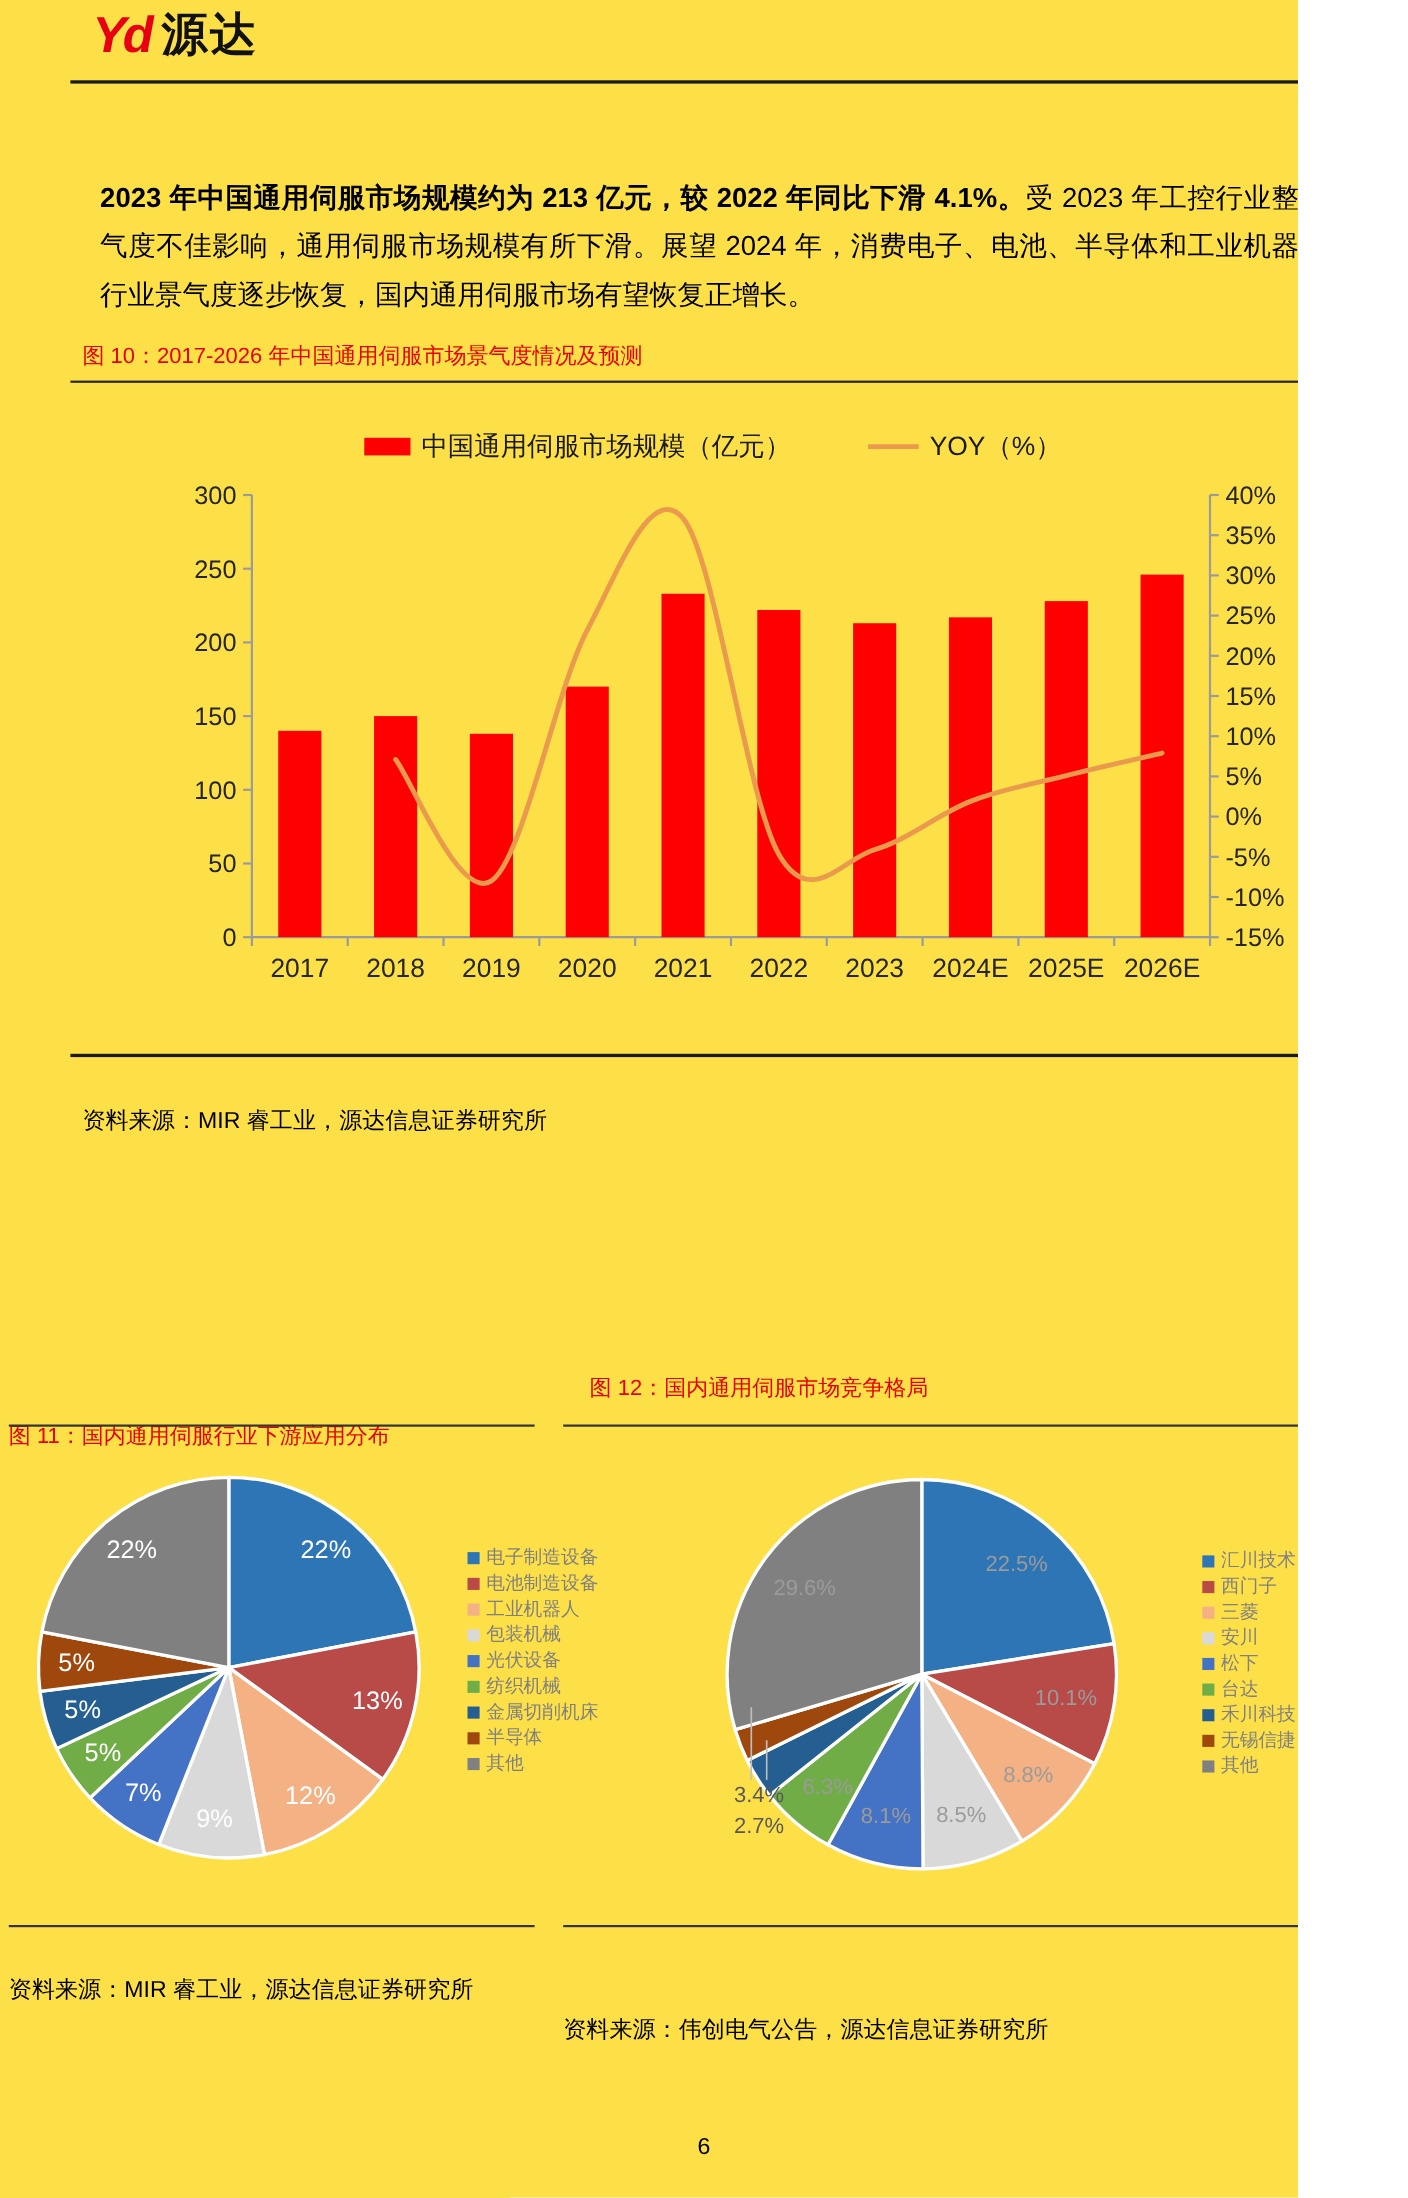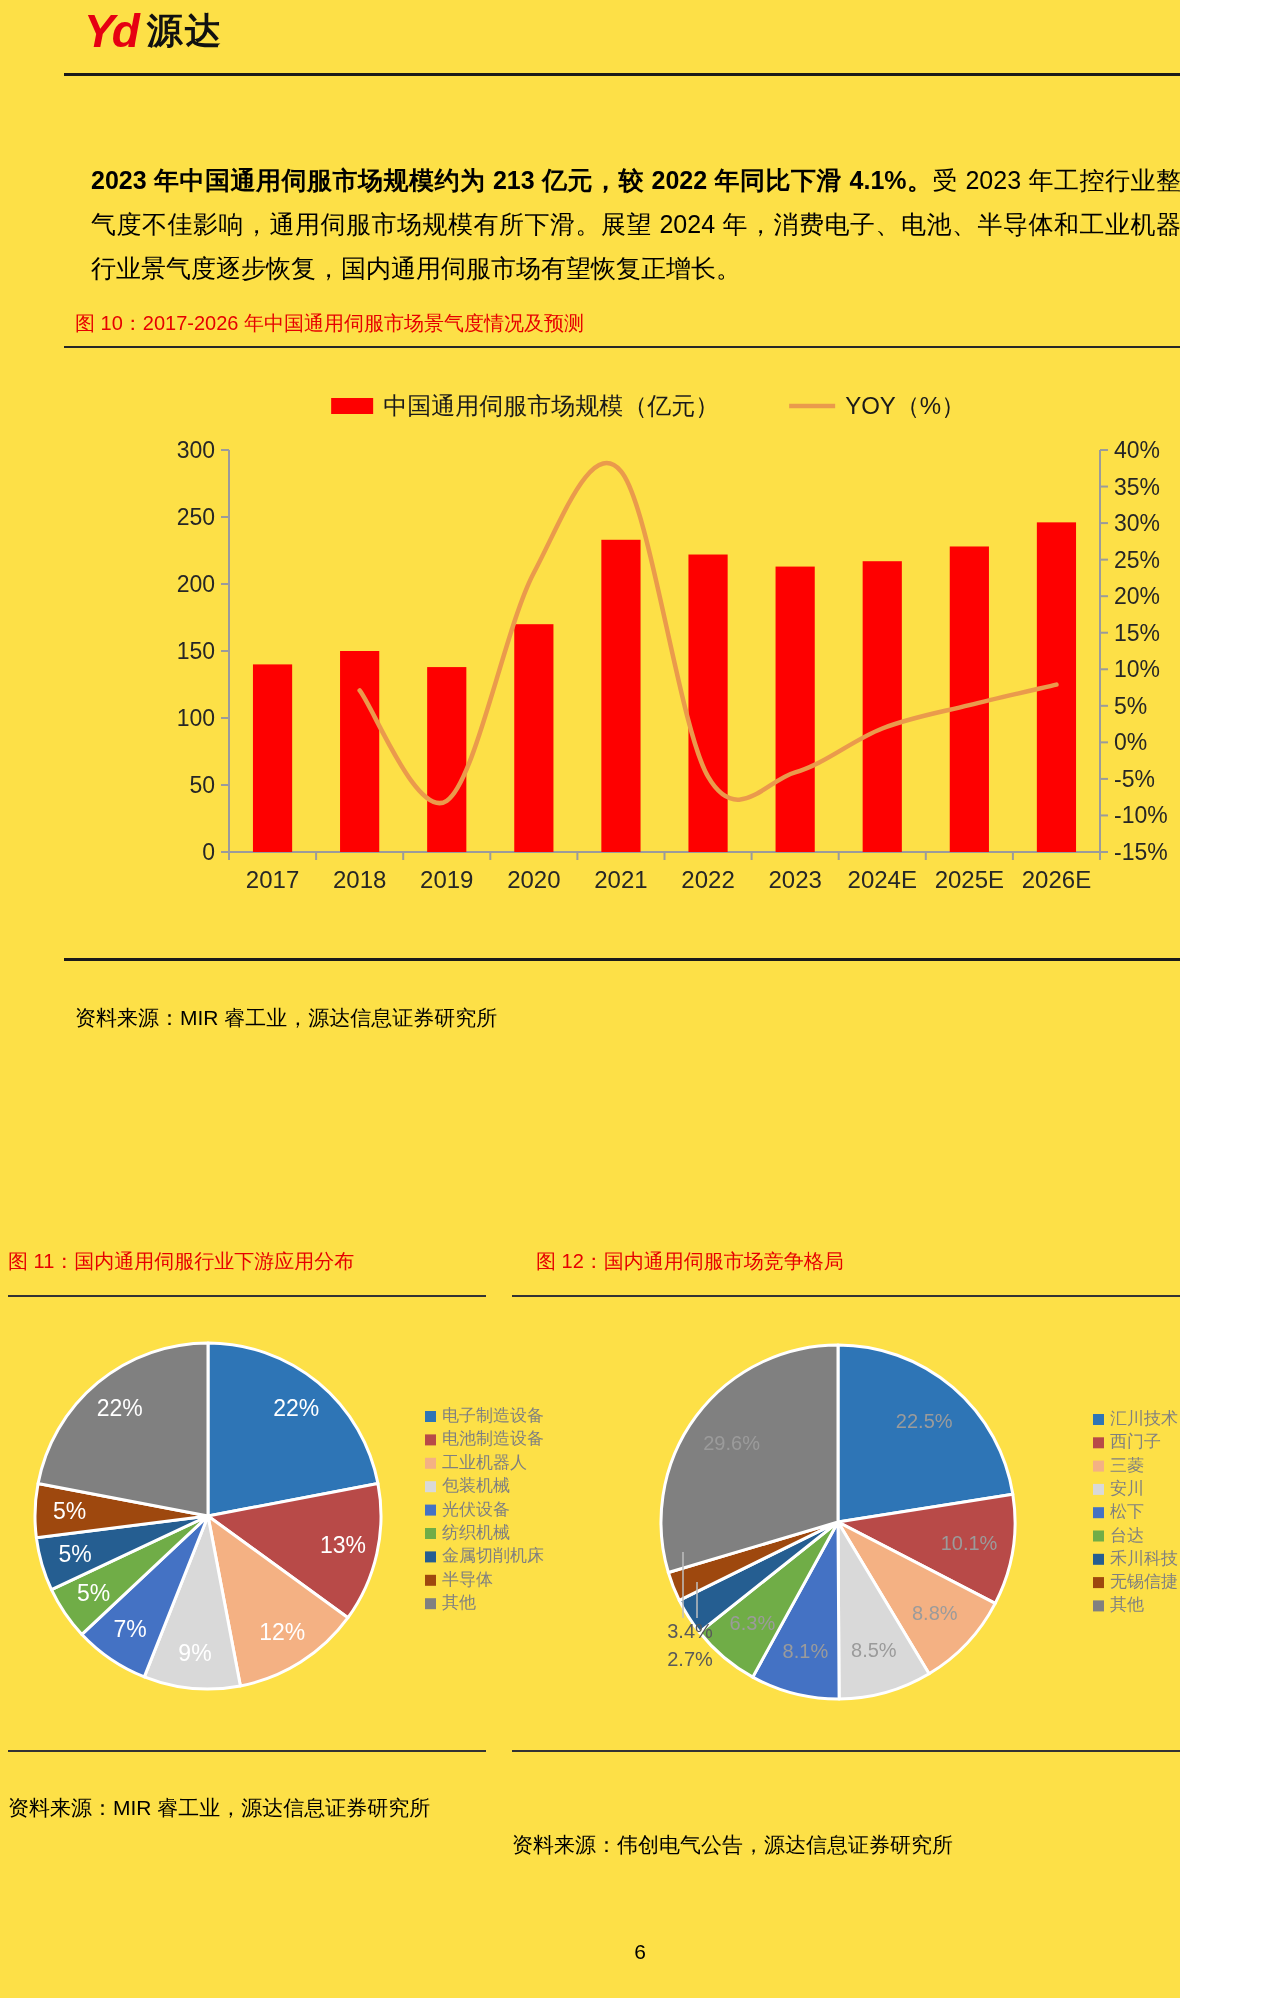--- a/index.html
+++ b/index.html
@@ -1,21 +1,21 @@
 <!DOCTYPE html>
 <html><head>
 <meta charset="utf-8">
 <style>
   html,body{margin:0;padding:0;background:#fff;}
   .page{position:relative;width:1180px;height:1998px;background:#fde047;overflow:hidden;
         font-family:"Liberation Sans","DejaVu Sans",sans-serif;color:#000;}
   
   .logo{position:absolute;left:84px;top:8px;display:flex;align-items:center;gap:10px;}
   .logo-mark{font-size:46px;font-weight:800;font-style:italic;color:#E60012;letter-spacing:-3px;line-height:1;}
-  .logo-name{font-size:36px;font-weight:900;color:#111;line-height:1;letter-spacing:2px;}
+  .logo-name{font-size:42px;font-weight:900;color:#111;line-height:1;letter-spacing:2px;}
   .rule{position:absolute;background:#1a1a1a;}
   h1.heading{position:absolute;left:75px;top:80px;width:1141px;margin:0;
      font-size:31px;font-weight:700;color:#e60000;line-height:1.2;}
   .para{position:absolute;left:75px;width:1141px;margin:16px;font-size:25px;color:#000;
         text-align:justify;text-justify:inter-ideograph;}
   #para1{top:142px;line-height:44px;}
   #para2{top:1036px;line-height:48px;}
   .para b{font-weight:700;}
   .fig-caption{position:absolute;font-size:20px;color:#e60000;font-weight:400;}
   .source{position:absolute;font-size:21px;color:#000;margin-top:30px;}
@@ -122,21 +122,21 @@
         <line x1="725.16" y1="54" x2="771.16" y2="54" stroke="#EA9A4C" stroke-width="4.5"></line>
         <text x="781.16" y="62" font-size="24" fill="#1a1a1a">YOY（%）</text>
       </g>
     </svg>
 
   <div class="rule" style="left:64px;top:958px;width:1152px;height:3px;"></div>
 
   <div class="source" style="left:75px;top:974px;">资料来源：MIR 睿工业，源达信息证券研究所</div>
 
 
-  <div class="fig-caption" style="left:8px;top:1248px;">图 11：国内通用伺服行业下游应用分布</div>
+  <div class="fig-caption" style="left:8px;top:1292px;">图 11：国内通用伺服行业下游应用分布</div>
   <div class="fig-caption" style="left:536px;top:1248px;">图 12：国内通用伺服市场竞争格局</div>
 
   <div class="rule" style="left:8px;top:1295px;width:478px;height:2px;background:#333;"></div>
   <div class="rule" style="left:512px;top:1295px;width:760px;height:2px;background:#333;"></div>
 
   <svg id="chart11" style="left:8px;top:1300px;" width="496" height="420">
       <path d="M 200 216 L 200 43 A 173 173 0 0 1 369.9356943760631 183.58303257666967 Z" fill="#2E75B6" stroke="#ffffff" stroke-width="3" stroke-linejoin="round"></path>
       <path d="M 200 216 L 369.9356943760631 183.58303257666967 A 173 173 0 0 1 339.9599400268659 317.6868486465978 Z" fill="#B84A48" stroke="#ffffff" stroke-width="3" stroke-linejoin="round"></path>
       <path d="M 200 216 L 339.9599400268659 317.6868486465978 A 173 173 0 0 1 232.41696742333033 385.9356943760631 Z" fill="#F4B183" stroke="#ffffff" stroke-width="3" stroke-linejoin="round"></path>
       <path d="M 200 216 L 232.41696742333033 385.9356943760631 A 173 173 0 0 1 136.31445238555065 376.8513320586675 Z" fill="#D9D9D9" stroke="#ffffff" stroke-width="3" stroke-linejoin="round"></path>

